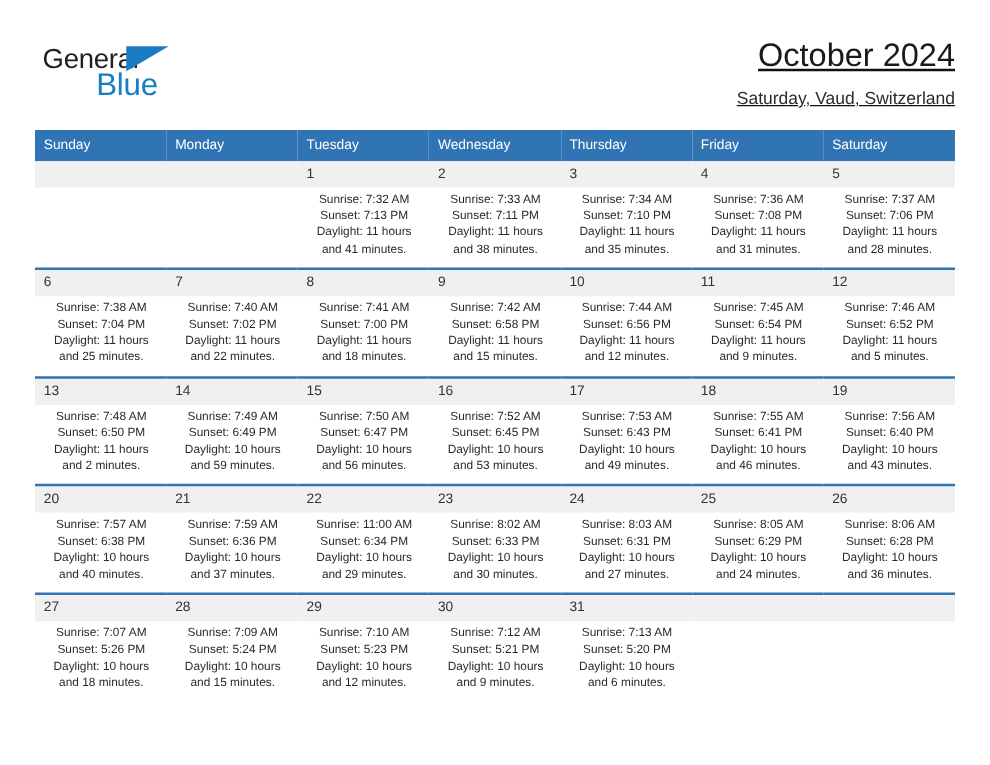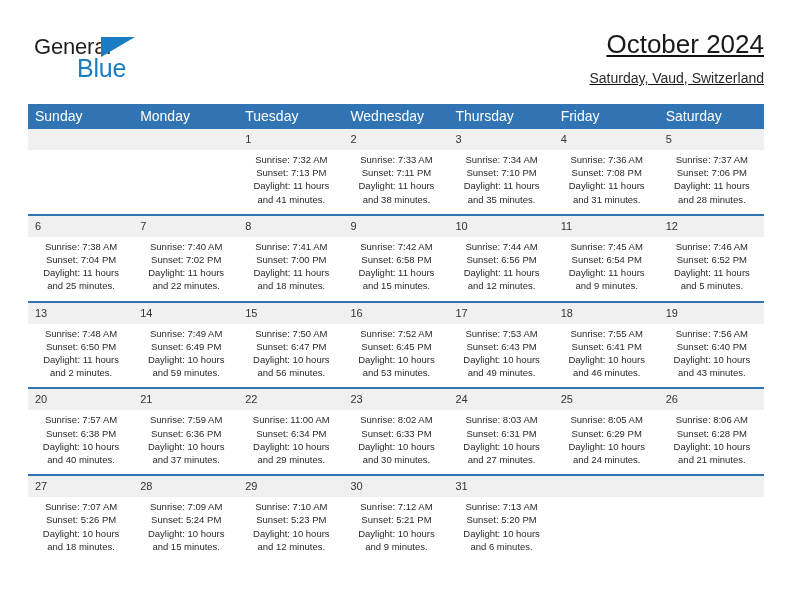--- a/index.html
+++ b/index.html
@@ -91,21 +91,21 @@
     position: absolute;
     left: 28px;
     top: 104px;
     width: 736px;
     border-collapse: collapse;
     table-layout: fixed;
   }
   .calendar th {
     background: #3074b4;
     color: #ffffff;
-    font-size: 14px;
+    font-size: 11px;
     font-weight: normal;
     text-align: left;
     padding: 6px 0 6px 7px;
     line-height: 13px;
     margin-left: 48px;
   }
   .calendar td {
     vertical-align: top;
     padding: 0;
     border-top: 2px solid #3074b4;
@@ -431,21 +431,21 @@
               <div>Daylight: 10 hours</div>
               <div>and 24 minutes.</div>
             </div>
           </td>
           <td>
             <div class="daynum">26</div>
             <div class="info">
               <div>Sunrise: 8:06 AM</div>
               <div>Sunset: 6:28 PM</div>
               <div>Daylight: 10 hours</div>
-              <div>and 21 minutes.</div>
+              <div>and 36 minutes.</div>
             </div>
           </td>
         </tr>
         <tr class="week-row">
           <td>
             <div class="daynum">27</div>
             <div class="info">
               <div>Sunrise: 7:07 AM</div>
               <div>Sunset: 5:26 PM</div>
               <div>Daylight: 10 hours</div>

